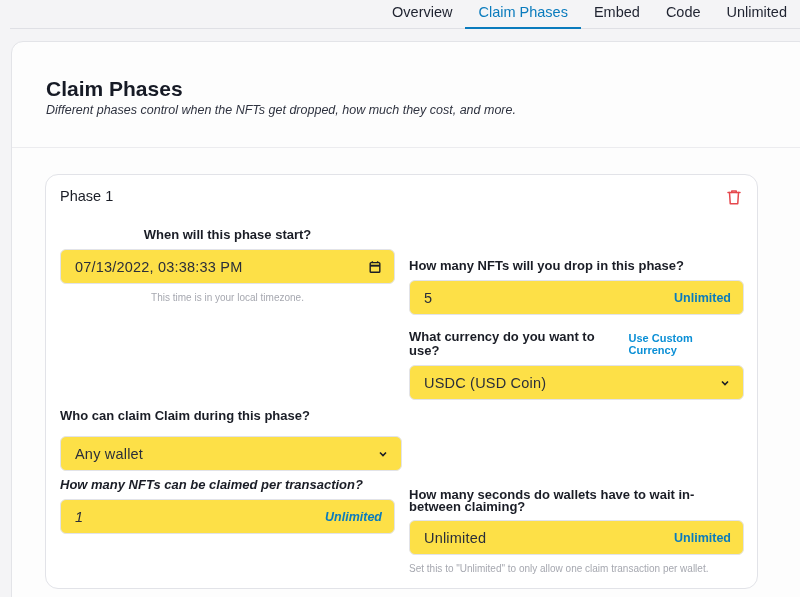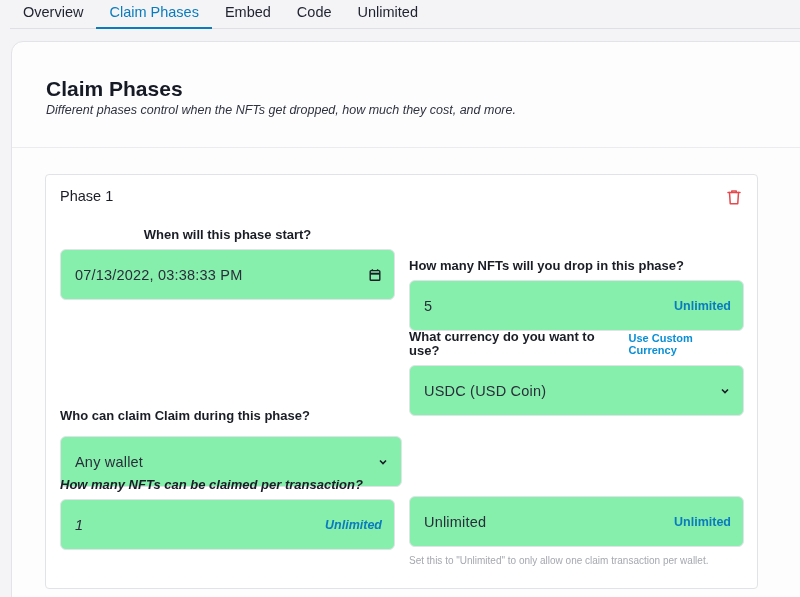--- a/index.html
+++ b/index.html
@@ -5,21 +5,21 @@
   * { box-sizing: border-box; margin: 0; padding: 0; }
   html, body {
     width: 800px; height: 597px; overflow: hidden;
     background: #f4f4f6;
     font-family: "Liberation Sans", "DejaVu Sans", sans-serif;
     color: #1a1d26;
   }
   .tabs {
     position: absolute; left: 10px; top: 0; width: 790px; height: 29px;
     border-bottom: 1px solid #dfe0e5;
-    display: flex; align-items: flex-end;
+    display: flex; align-items: flex-end; justify-content: flex-end;
   }
   .tab {
     font-size: 14.5px; font-weight: 500; color: #1f2330;
     padding: 0 13px 7px 13px; height: 29px; line-height: 27px;
     cursor: pointer; white-space: nowrap; position: relative;
   }
   .tab.first { padding-left: 13px; }
   .tab.active { color: #0a7bbd; }
   .tab.active::after {
     content: ""; position: absolute; left: 0; right: 0; bottom: -1px;
@@ -29,36 +29,36 @@
     position: absolute; left: 11px; top: 41px; width: 800px; height: 600px;
     background: #fdfdfd; border: 1px solid #e3e4e8; border-radius: 12px;
   }
   .panel-header {
     height: 106px; border-bottom: 1px solid #ececef; padding: 34px 0 0 34px;
   }
   .panel-title { font-size: 21px; font-weight: 700; color: #161a25; line-height: 26px; }
   .panel-subtitle { font-size: 12.5px; font-style: italic; color: #2f3340; margin-top: 1px; }
   .phase-card {
     position: absolute; left: 33px; top: 132px; width: 713px; height: 415px;
-    background: #fff; border: 1px solid #e2e3e8; border-radius: 4px;
+    background: #fff; border: 1px solid #e2e3e8; border-radius: 13px;
   }
   .phase-title {
     position: absolute; left: 14px; top: 13px; font-size: 14.5px; font-weight: 500; color: #1a1d26;
   }
   .trash {
     position: absolute; right: 14px; top: 13px; width: 18px; height: 18px; cursor: pointer;
   }
   .field { position: absolute; }
   .field-label {
     font-size: 13px; font-weight: 600; color: #1a1d26; line-height: 14px;
   }
   .label-row { display: flex; justify-content: flex-end; align-items: center; }
   .link-small { font-size: 11px; font-weight: 600; color: #0a8fd6; cursor: pointer; }
   .input {
-    margin-top: 7px; height: 51px; background: #86efac; border: 1px solid #e2e3e8;
+    margin-top: 7px; height: 35px; background: #fde047; border: 1px solid #e2e3e8;
     border-radius: 6px; display: flex; align-items: center; justify-content: space-between;
     padding: 0 12px 0 14px; font-size: 14.5px; color: #2a2e3a; cursor: text;
   }
   .input .val { letter-spacing: 0.2px; }
   .inline-btn { font-size: 12.5px; font-weight: 700; color: #0a7bbd; cursor: pointer; }
   .helper { font-size: 10px; color: #a6a8b0; margin-top: 8px; }
   .chev { width: 12px; height: 12px; }
   .cal { width: 14px; height: 14px; }
 </style>
 </head>
@@ -89,20 +89,21 @@
     <div class="field" style="left:14px; top:53px; width:335px;text-align:center;">
       <div class="field-label">When will this phase start?</div>
       <div class="input">
         <span class="val">07/13/2022, 03:38:33 PM</span>
         <svg class="cal" viewBox="0 0 16 16" fill="none" stroke="#1a1d26" stroke-width="1.6">
           <rect x="2.5" y="3" width="11" height="11" rx="1"></rect>
             <path d="M2.5 6.5h11" stroke-width="2.2"></path>
             <path d="M5 1.5v2M11 1.5v2"></path>
         </svg>
       </div>
+      <div class="helper">This time is in your local timezone.</div>
     </div>
 
     <div class="field" style="left:363px; top:53px; width:335px;margin-top:31px;">
       <div class="field-label">How many NFTs will you drop in this phase?</div>
       <div class="input">
         <span class="val">5</span>
         <span class="inline-btn">Unlimited</span>
       </div>
     </div>
 
@@ -132,20 +133,21 @@
 
     <div class="field" style="left:14px; top:303px; width:335px;font-style:italic;">
       <div class="field-label">How many NFTs can be claimed per transaction?</div>
       <div class="input">
         <span class="val">1</span>
         <span class="inline-btn">Unlimited</span>
       </div>
     </div>
 
     <div class="field" style="left:363px; top:314px; width:335px;">
+      <div class="field-label" style="line-height:12px;">How many seconds do wallets have to wait in-between claiming?</div>
       <div class="input">
         <span class="val">Unlimited</span>
         <span class="inline-btn">Unlimited</span>
       </div>
       <div class="helper">Set this to "Unlimited" to only allow one claim transaction per wallet.</div>
     </div>
   </div>
 </div>
 
 </body></html>

